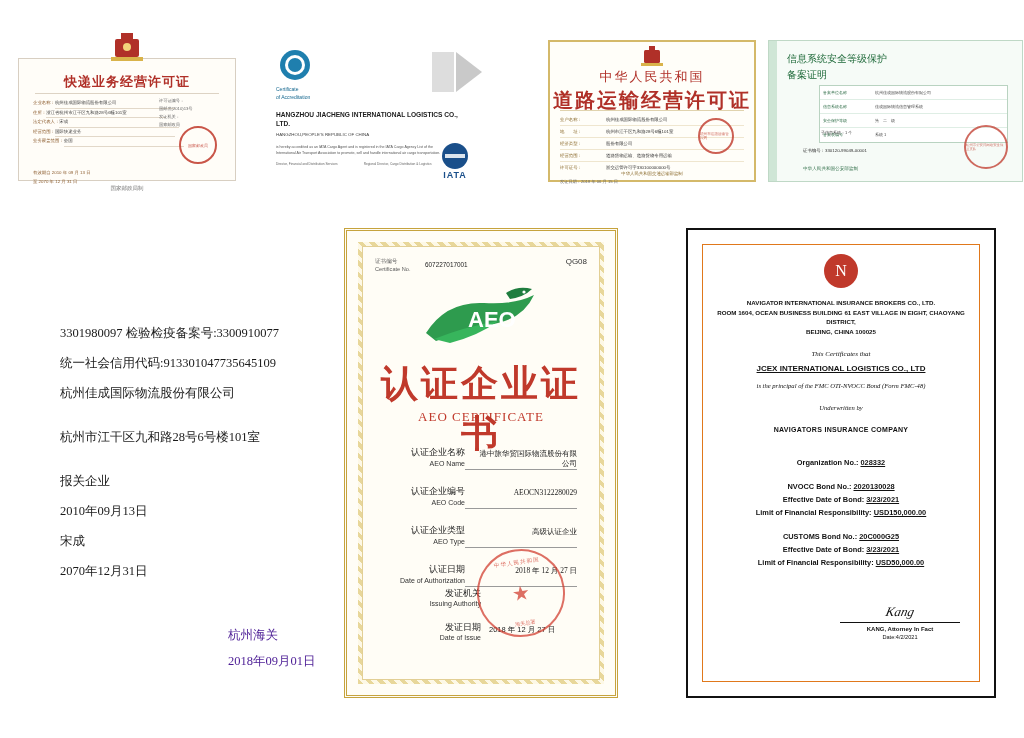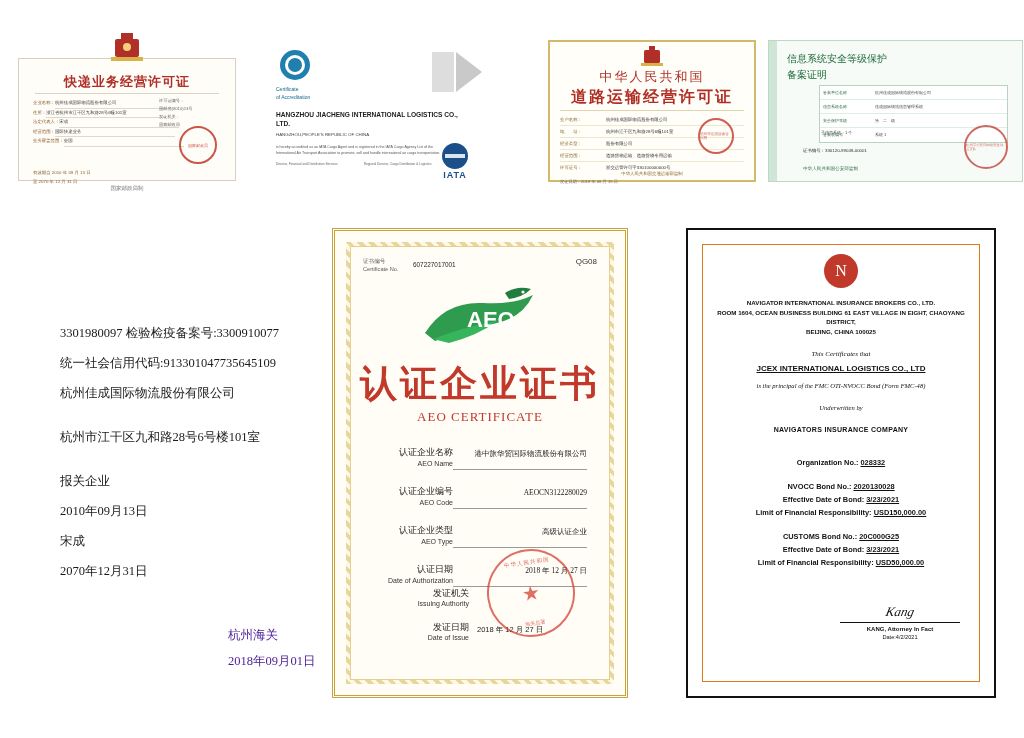--- a/index.html
+++ b/index.html
@@ -134,21 +134,21 @@
     position: absolute; left: 50%; top: 4px; transform: translateX(-50%);
     width: 26px; height: 24px;
   }
   #cert-road .t1 {
     position: absolute; top: 26px; left: 0; right: 0; text-align: center;
     font-size: 13px; color: #b03028; font-family: "Liberation Serif", serif;
     letter-spacing: 2px;
   }
   #cert-road .t2 {
     position: absolute; top: 45px; left: 0; right: 0; text-align: center;
-    font-size: 16px; color: #b03028; font-family: "Liberation Serif", serif;
+    font-size: 20px; color: #b03028; font-family: "Liberation Serif", serif;
     letter-spacing: 2px; font-weight: bold;
   }
   #cert-road .rule { position: absolute; left: 10px; right: 10px; top: 68px; height: 1px; background: #e0d3ae; }
   #cert-road .grid {
     position: absolute; left: 10px; right: 10px; top: 72px; bottom: 28px;
     font-size: 4.4px; color: #4a4a4a;
   }
   #cert-road .grid .row { display: flex; border-bottom: 1px solid #efe6cf; padding: 3px 0; }
   #cert-road .grid .lbl { width: 46px; color: #8a6a2b; }
   #cert-road .grid .val { flex: 1; color: #333; }
@@ -206,21 +206,21 @@
   }
   #left-info .gap { height: 14px; }
   #left-customs {
     position: absolute; left: 228px; top: 622px; width: 200px;
     font-size: 12.5px; line-height: 26px; color: #4c1d95;
     font-family: "Liberation Serif", serif;
   }
 
   
   #aeo {
-    position: absolute; left: 332px; top: 228px; width: 296px; height: 470px;
+    position: absolute; left: 344px; top: 228px; width: 274px; height: 470px;
     background: #fffdf6;
     box-sizing: border-box;
     border: 3px double #c6a33d;
     padding: 5px;
   }
   #aeo .inner-border {
     position: absolute; left: 5px; top: 5px; right: 5px; bottom: 5px;
     border: 6px solid transparent;
     background:
       repeating-linear-gradient(45deg, #e8d79a 0 4px, #fdf8e6 4px 8px) padding-box,

